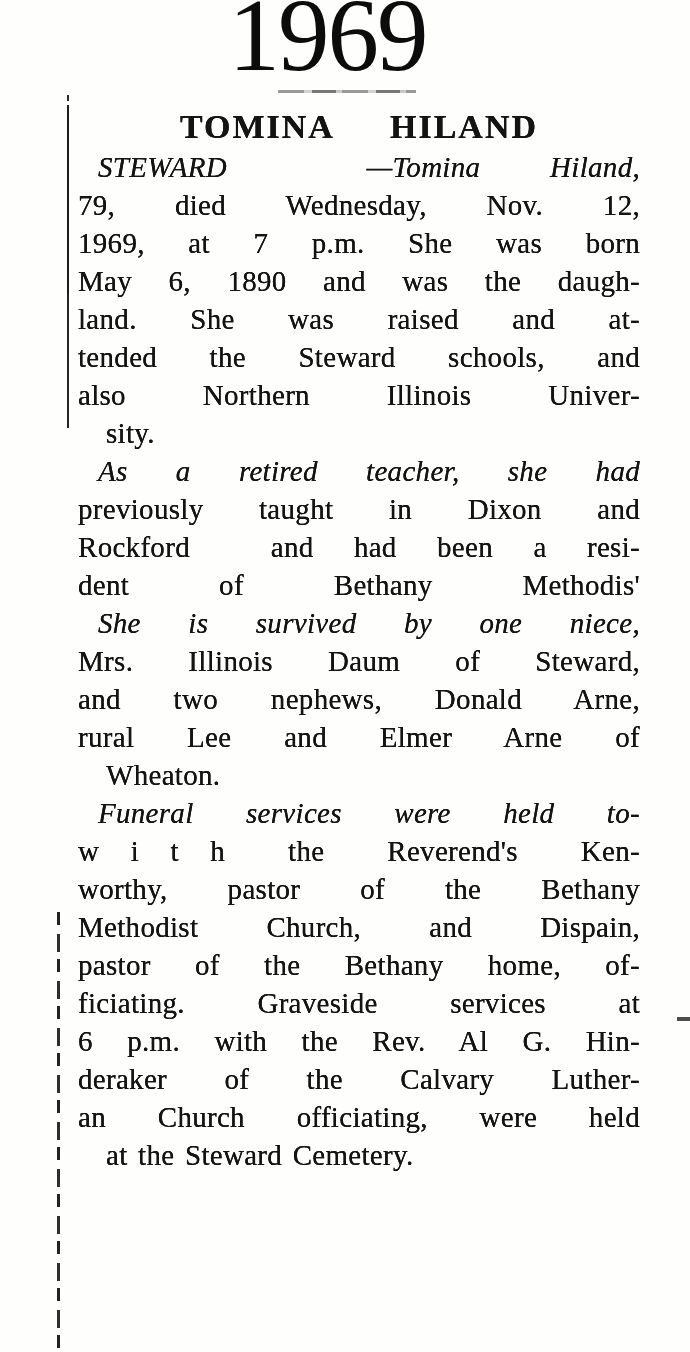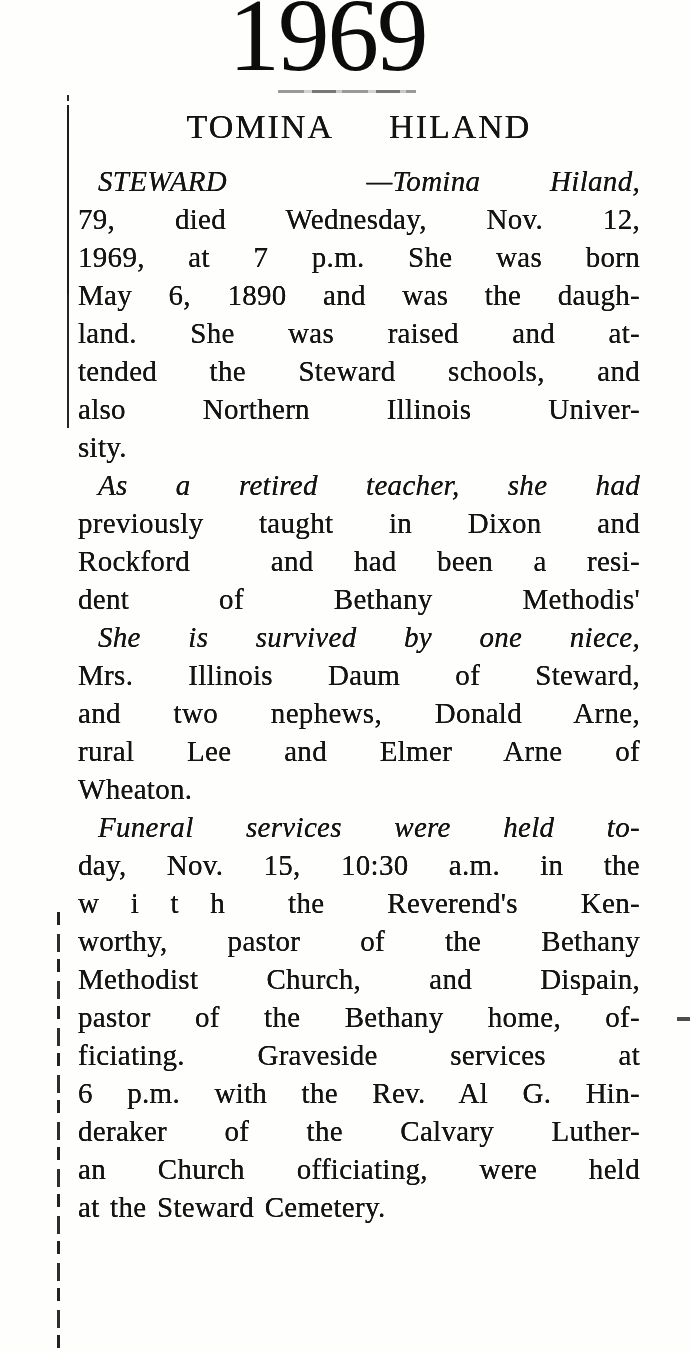--- a/index.html
+++ b/index.html
@@ -71,26 +71,25 @@
 
   .article {
     position: absolute;
     left: 78px;
     top: 106px;
     width: 562px;
   }
 
   .title {
     font-size: 34px;
-    font-weight: normal;
+    font-weight: bold;
     line-height: 42px;
     text-align: center;
     letter-spacing: 2px;
     word-spacing: 18px;
-    margin-bottom: 14px;
     white-space: pre-wrap;
     text-shadow: 0 0 0.5px #000;
   }
 
   .line {
     font-size: 29px;
     line-height: 38px;
     height: 38px;
     text-align: justify;
     text-align-last: justify;
@@ -98,20 +97,21 @@
     letter-spacing: 0.3px;
     word-spacing: 3px;
     text-shadow: 0 0 0.6px #000;
   }
 
   .line.indent { padding-left: 20px; font-style: italic; }
 
   .line.end {
     text-align: left;
     text-align-last: left;
+    margin-left: 28px;
   }
 </style>
 </head>
 <body>
 
 <div class="year">1969</div>
 
 <div class="masthead-rule"></div>
 <div class="col-rule-top"></div>
 <div class="col-rule-bottom"></div>
@@ -134,21 +134,20 @@
   <div class="line">Rockford  and had been a resi-</div>
   <div class="line">dent  of  Bethany  Methodis'</div>
 
   <div class="line indent">She is survived by one niece,</div>
   <div class="line">Mrs. Illinois Daum of Steward,</div>
   <div class="line">and two nephews, Donald Arne,</div>
   <div class="line">rural Lee and Elmer Arne of</div>
   <div class="line end">Wheaton.</div>
 
   <div class="line indent">Funeral services were held to-</div>
-  <div class="line">day, Nov. 15, 10:30 a.m. in the</div>
   <div class="line">w i t h  the  Reverend's  Ken-</div>
   <div class="line">worthy, pastor of the Bethany</div>
   <div class="line">Methodist Church, and Dispain,</div>
   <div class="line">pastor of the Bethany home, of-</div>
   <div class="line">ficiating. Graveside services at</div>
   <div class="line">6 p.m. with the Rev. Al G. Hin-</div>
   <div class="line">deraker of the Calvary Luther-</div>
   <div class="line">an Church officiating, were held</div>
   <div class="line end">at the Steward Cemetery.</div>
 </div>

